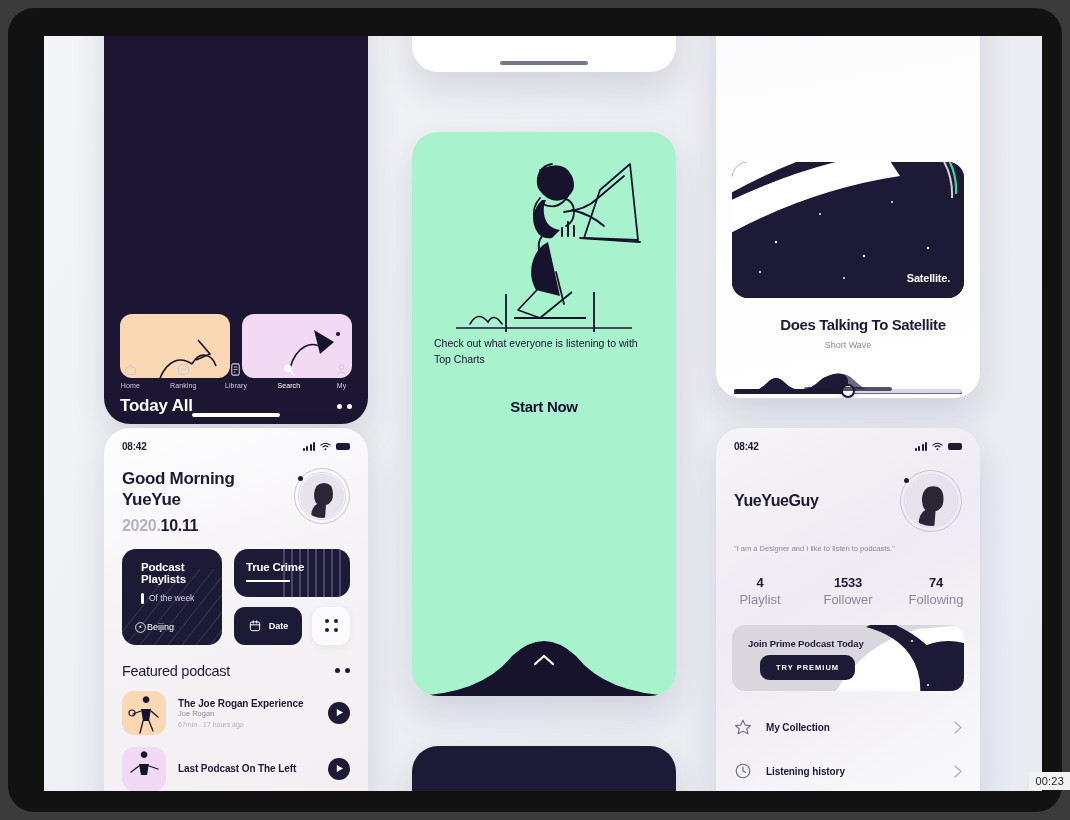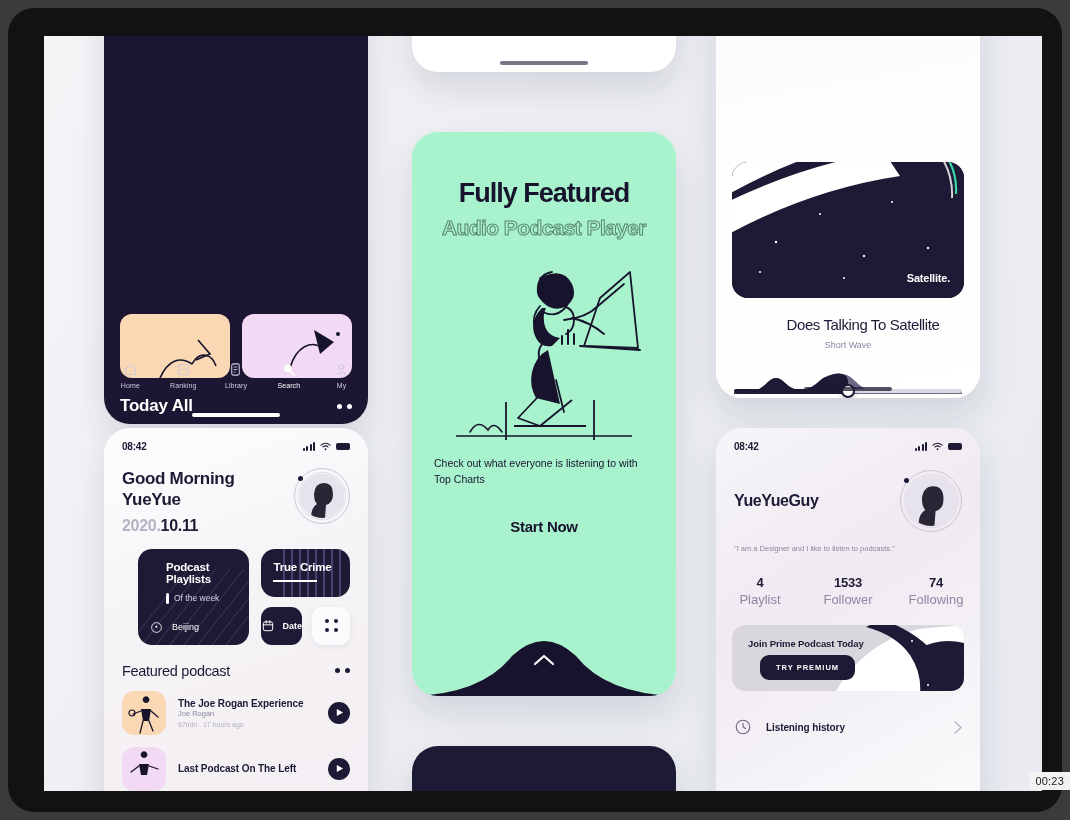--- a/index.html
+++ b/index.html
@@ -57,35 +57,35 @@
   .greet h1 { font-size:17px; font-weight:bold; color:#1d1a35; line-height:1.25; letter-spacing:-.3px; }
   .greet .date { margin-top:6px; font-size:16px; font-weight:bold; color:#b6b2c2; letter-spacing:-.3px; }
   .greet .date b { color:#1d1a35; }
   .avatar-ring { position:relative; width:56px; height:56px; flex:none; }
   .avatar-ring .ring { position:absolute; inset:0; border-radius:50%; border:1px solid #c9c5d4; }
   .avatar-ring .ring2 { position:absolute; inset:4px; border-radius:50%; border:1px solid #dedae6; }
   .avatar-ring .ph { position:absolute; inset:6px; border-radius:50%; overflow:hidden; background:#d9d6e0; }
   .dotmark { position:absolute; left:4px; top:8px; width:5px; height:5px; border-radius:50%; background:#1d1a35; }
 
   .cardrow { display:flex; gap:12px; padding:14px 18px 0; }
-  .pl-card { width:124px; height:96px; border-radius:14px; background:#1d1a35; position:relative; overflow:hidden; padding:12px 0 0 28px;margin-left:16px; }
+  .pl-card { width:100px; height:96px; border-radius:14px; background:#1d1a35; position:relative; overflow:hidden; padding:12px 0 0 19px; }
   .pl-card .t { font-size:11.5px; font-weight:bold; color:#fff; letter-spacing:-.2px; }
   .pl-card .s { margin-top:8px; font-size:8.5px; color:#ded9ec; display:flex; align-items:center; gap:5px; }
   .pl-card .s::before { content:''; width:3px; height:11px; background:#fff; border-radius:2px; display:block; }
   .tc-card { flex:1; height:58px; border-radius:14px; background:#1d1a35; position:relative; overflow:hidden; padding:12px 0 0 12px; }
   .tc-card .t { font-size:11.5px; font-weight:bold; color:#fff; letter-spacing:-.2px; position:relative; z-index:2;}
   .tc-card .ul { width:44px; height:2px; background:#fff; margin-top:7px; position:relative; z-index:2;}
   .rightcol { flex:1; display:flex; flex-direction:column; gap:10px; }
   .smallrow { display:flex; gap:10px; }
   .date-btn { flex:1; height:38px; border-radius:11px; background:#1d1a35; display:flex; align-items:center; justify-content:center; gap:7px; }
   .date-btn span { font-size:9px; color:#fff; font-weight:bold; }
   .grid-btn { width:38px; height:38px; border-radius:11px; background:#fbfbfd; display:flex; align-items:center; justify-content:center; box-shadow:0 2px 7px rgba(40,40,70,.07); }
   .gdots { display:grid; grid-template-columns:repeat(2,4px); gap:5px; }
   .gdots i { width:4px; height:4px; border-radius:50%; background:#1d1a35; display:block; }
-  .loc { position:absolute; left:12px; bottom:11px; display:flex; align-items:center; gap:9px; }
+  .loc { position:absolute; left:12px; bottom:11px; display:flex; align-items:center; gap:0; }
   .loc span { font-size:9px; color:#fff; }
 
   .feat-head { display:flex; align-items:center; justify-content:space-between; padding:18px 18px 0; }
   .feat-head h3 { font-size:14.5px; font-weight:normal; color:#1d1a35; letter-spacing:-.3px; }
   .dots2.dark i { background:#1d1a35; }
   .pc-item { display:flex; align-items:center; gap:12px; padding:12px 18px 0; }
   .pc-thumb { width:44px; height:44px; border-radius:12px; flex:none; position:relative; overflow:hidden; }
   .th-a { background:#fbd8b4; } .th-b { background:#f2d9f4; }
   .pc-txt { flex:1; min-width:0; }
   .pc-txt .t { font-size:10px; font-weight:bold; color:#1d1a35; letter-spacing:-.1px; }
@@ -93,35 +93,35 @@
   .pc-txt .m { font-size:7px; color:#b3afc0; margin-top:3px; }
   .playsm { width:22px; height:22px; border-radius:50%; background:#1d1a35; display:flex; align-items:center; justify-content:center; flex:none; }
 
   
   #p-hero { left:368px; top:96px; width:264px; height:564px; background:#a8f3cd; }
   .hero-t { text-align:center; padding-top:46px; }
   .hero-t h1 { font-size:27px; font-weight:bold; color:#17132c; letter-spacing:-1px; }
   .hero-t .sub { font-size:21px; font-weight:bold; letter-spacing:-.6px; margin-top:7px;
     color:transparent; -webkit-text-stroke:1px #58846f; }
   .hero-art { display:flex; justify-content:center; margin-top:10px; }
-  .hero-copy { padding:0 22px; margin-top:16px; font-size:10.5px; color:#17132c; line-height:1.5; }
+  .hero-copy { padding:0 22px; margin-top:4px; font-size:10.5px; color:#17132c; line-height:1.5; }
   .hero-cta { text-align:center; margin-top:30px; font-size:15px; font-weight:bold; color:#17132c; letter-spacing:-.3px; }
   .hill { position:absolute; left:0; right:0; bottom:0; height:60px; }
   .chev { position:absolute; left:50%; transform:translateX(-50%); bottom:30px; }
 
   #p-hero-top { left:368px; top:-96px; width:264px; height:132px; background:#fff; }
   #p-hero-top .homebar { background:#1d1a35; opacity:.6; }
   #p-bottom { left:368px; top:710px; width:264px; height:120px; background:#1d1a35; }
 
   
   #p-player { left:672px; top:-124px; width:264px; height:486px;
     background: linear-gradient(170deg,#f7f7fa 0%,#fdfdfe 40%,#ffffff 100%); }
   .art { margin:0 16px; height:136px; border-radius:16px; background:#1d1a35; position:relative; overflow:hidden; }
   .art .nm { position:absolute; right:14px; bottom:14px; color:#fff; font-size:11px; font-weight:bold; letter-spacing:-.2px; }
-  .pl-title { text-align:center; margin-top:18px; font-size:15px; font-weight:normal; color:#1d1a35; letter-spacing:-.4px;padding-left:30px; }
+  .pl-title { text-align:center; margin-top:18px; font-size:15px; font-weight:bold; color:#1d1a35; letter-spacing:-.4px;padding-left:30px; }
   .pl-sub { text-align:center; margin-top:7px; font-size:9px; color:#8b86a0; }
   .scrub { margin:22px 18px 0; position:relative; height:26px; }
   .track { position:absolute; left:0; right:0; top:17px; height:4px; border-radius:3px; background:#ddd9e4; }
   .track .fill { position:absolute; left:0; top:0; bottom:0; width:50%; border-radius:3px; background:#1d1a35; }
   .knob { position:absolute; left:50%; top:12px; width:14px; height:14px; margin-left:-7px; border-radius:50%; background:#fff; border:2.5px solid #1d1a35; box-shadow:0 2px 6px rgba(0,0,0,.22); }
   #p-player .homebar { background:#1d1a35; opacity:.75; }
 
   
   #p-profile { left:672px; top:392px; width:264px; height:430px;
     background: linear-gradient(150deg,#f6f5f8 0%,#f0eaf2 38%,#f7f6f9 75%,#fafafc 100%); }
@@ -372,24 +372,20 @@
             </svg>
       </div>
     </div>
   </div>
 
   <div class="phone" id="p-hero-top">
     <div class="homebar"></div>
   </div>
 
   <div class="phone" id="p-hero">
-    <div class="hero-t">
-      <h1>Fully Featured</h1>
-      <div class="sub">Audio Podcast Player</div>
-    </div>
     <div class="hero-art">
       <svg width="200" height="190" viewBox="0 0 200 190">
         <g stroke="#17132c" stroke-width="1.8" fill="none" stroke-linecap="round" stroke-linejoin="round">
           <path d="M96 28 q18 -6 27 8 q7 13 -3 23 q-9 9 -21 3"></path>
           <path d="M118 56 q12 2 12 14 q0 10 -8 14"></path>
           <path d="M108 22 q-12 2 -14 14 q-2 14 10 16"></path>
         </g>
         <path d="M100 26 q20 -8 28 8 q6 14 -6 22 q-6 4 -14 2 q-12 -4 -14 -16 q-1 -11 6 -16z" fill="#17132c"></path>
         <path d="M96 56 q-9 10 -5 22 q3 10 12 12 q-10 6 -8 18" fill="none" stroke="#17132c" stroke-width="1.8" stroke-linecap="round"></path>
         <path d="M98 58 q-14 14 -6 30 q5 10 16 8 l8 -8 q-14 -2 -16 -16 q-1 -8 2 -14z" fill="#17132c"></path>
@@ -525,20 +521,29 @@
               <circle cx="180" cy="16" r="1"></circle>
             </g>
       </svg>
       <div class="t">Join Prime Podcast Today</div>
       <div class="btn">TRY PREMIUM</div>
     </div>
 
     <div class="menu">
       <div class="menu-item">
         <svg width="18" height="18" viewBox="0 0 24 24">
+          <path d="M12 3 L15 9.5 L22 10 L17 14.5 L18.5 21 L12 17.5 L5.5 21 L7 14.5 L2 10 L9 9.5 Z" stroke="#6d6882" stroke-width="1.5" fill="none" stroke-linejoin="round"></path>
+        </svg>
+        <div class="lbl">My Collection</div>
+        <svg width="8" height="13" viewBox="0 0 8 13">
+          <path d="M1 1 L7 6.5 L1 12" stroke="#b6b2c2" stroke-width="1.5" fill="none" stroke-linecap="round"></path>
+        </svg>
+      </div>
+      <div class="menu-item">
+        <svg width="18" height="18" viewBox="0 0 24 24">
           <circle cx="12" cy="12" r="9" stroke="#6d6882" stroke-width="1.5" fill="none"></circle>
           <path d="M12 7 L12 12 L15.5 14" stroke="#6d6882" stroke-width="1.5" fill="none" stroke-linecap="round"></path>
         </svg>
         <div class="lbl">Listening history</div>
         <svg width="8" height="13" viewBox="0 0 8 13">
           <path d="M1 1 L7 6.5 L1 12" stroke="#b6b2c2" stroke-width="1.5" fill="none" stroke-linecap="round"></path>
         </svg>
       </div>
     </div>
   </div>

